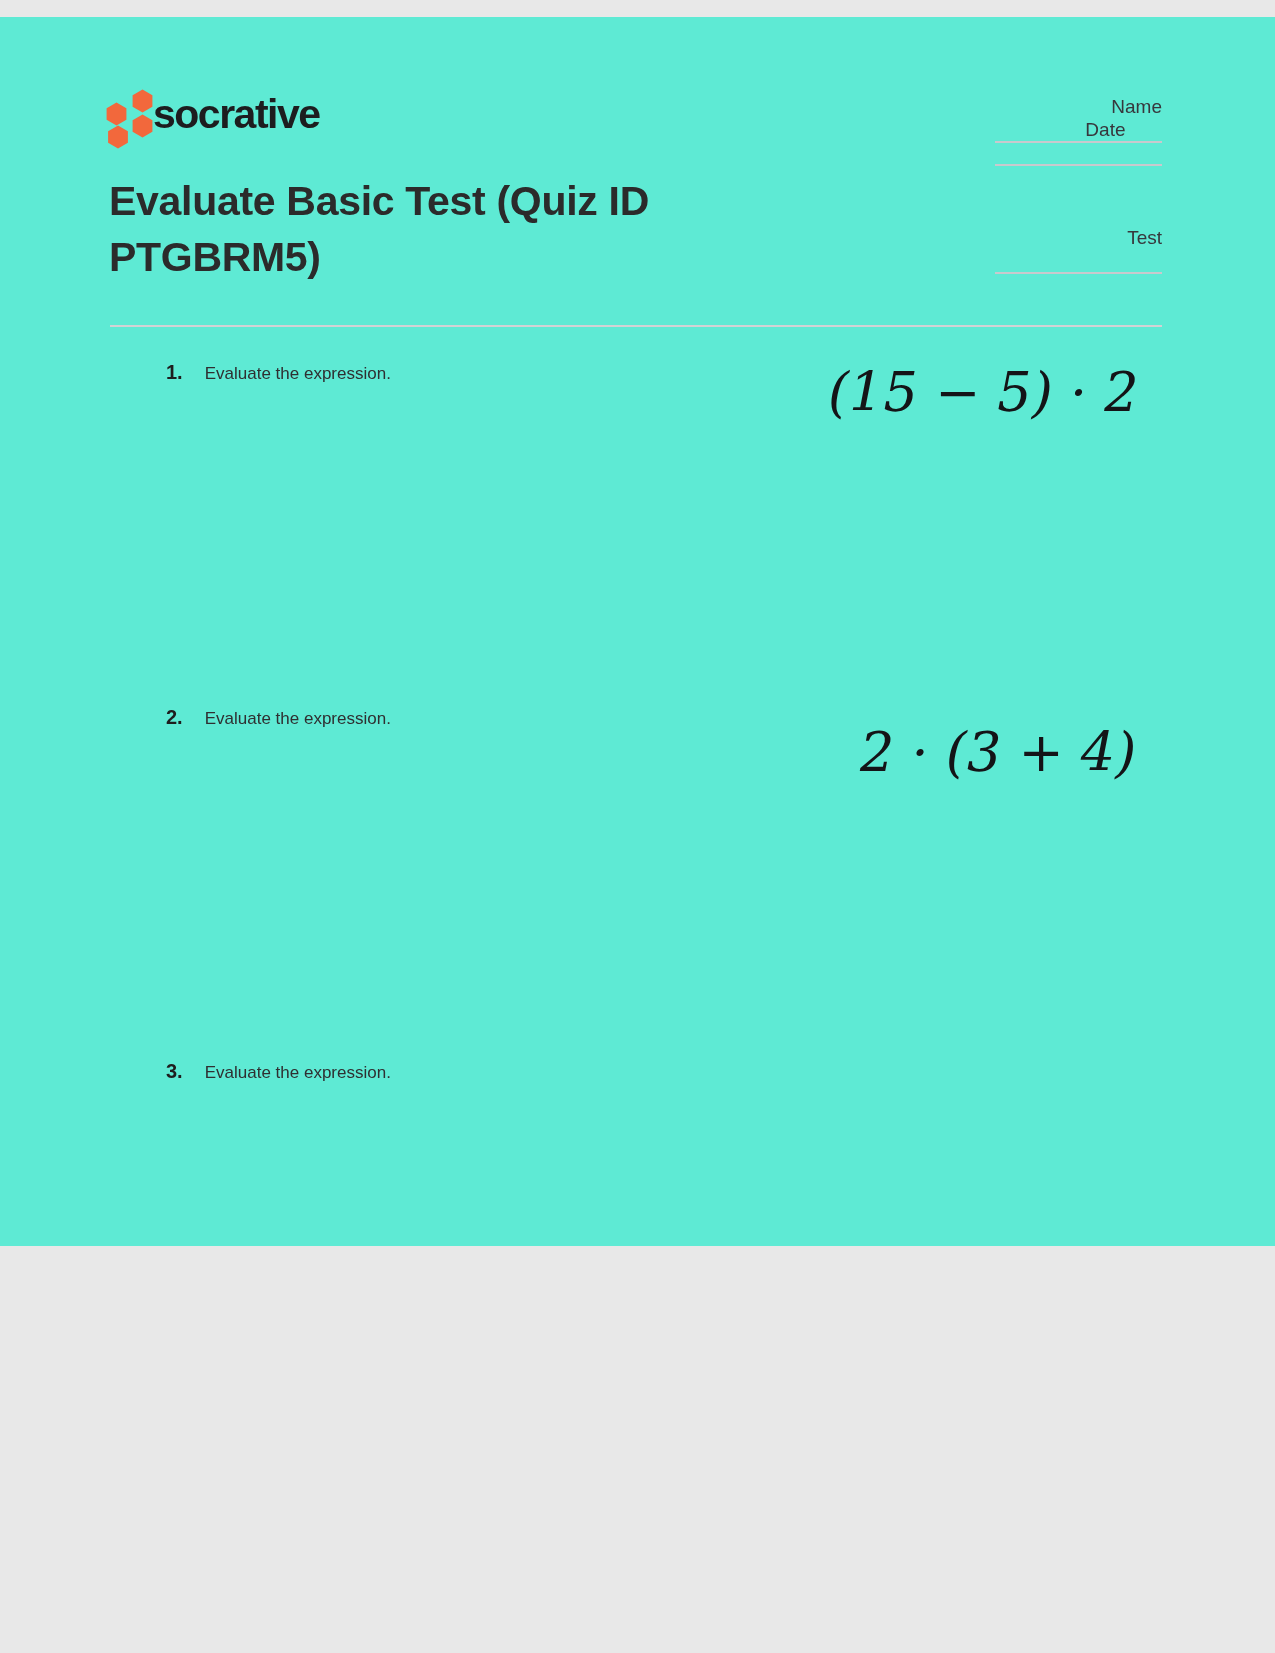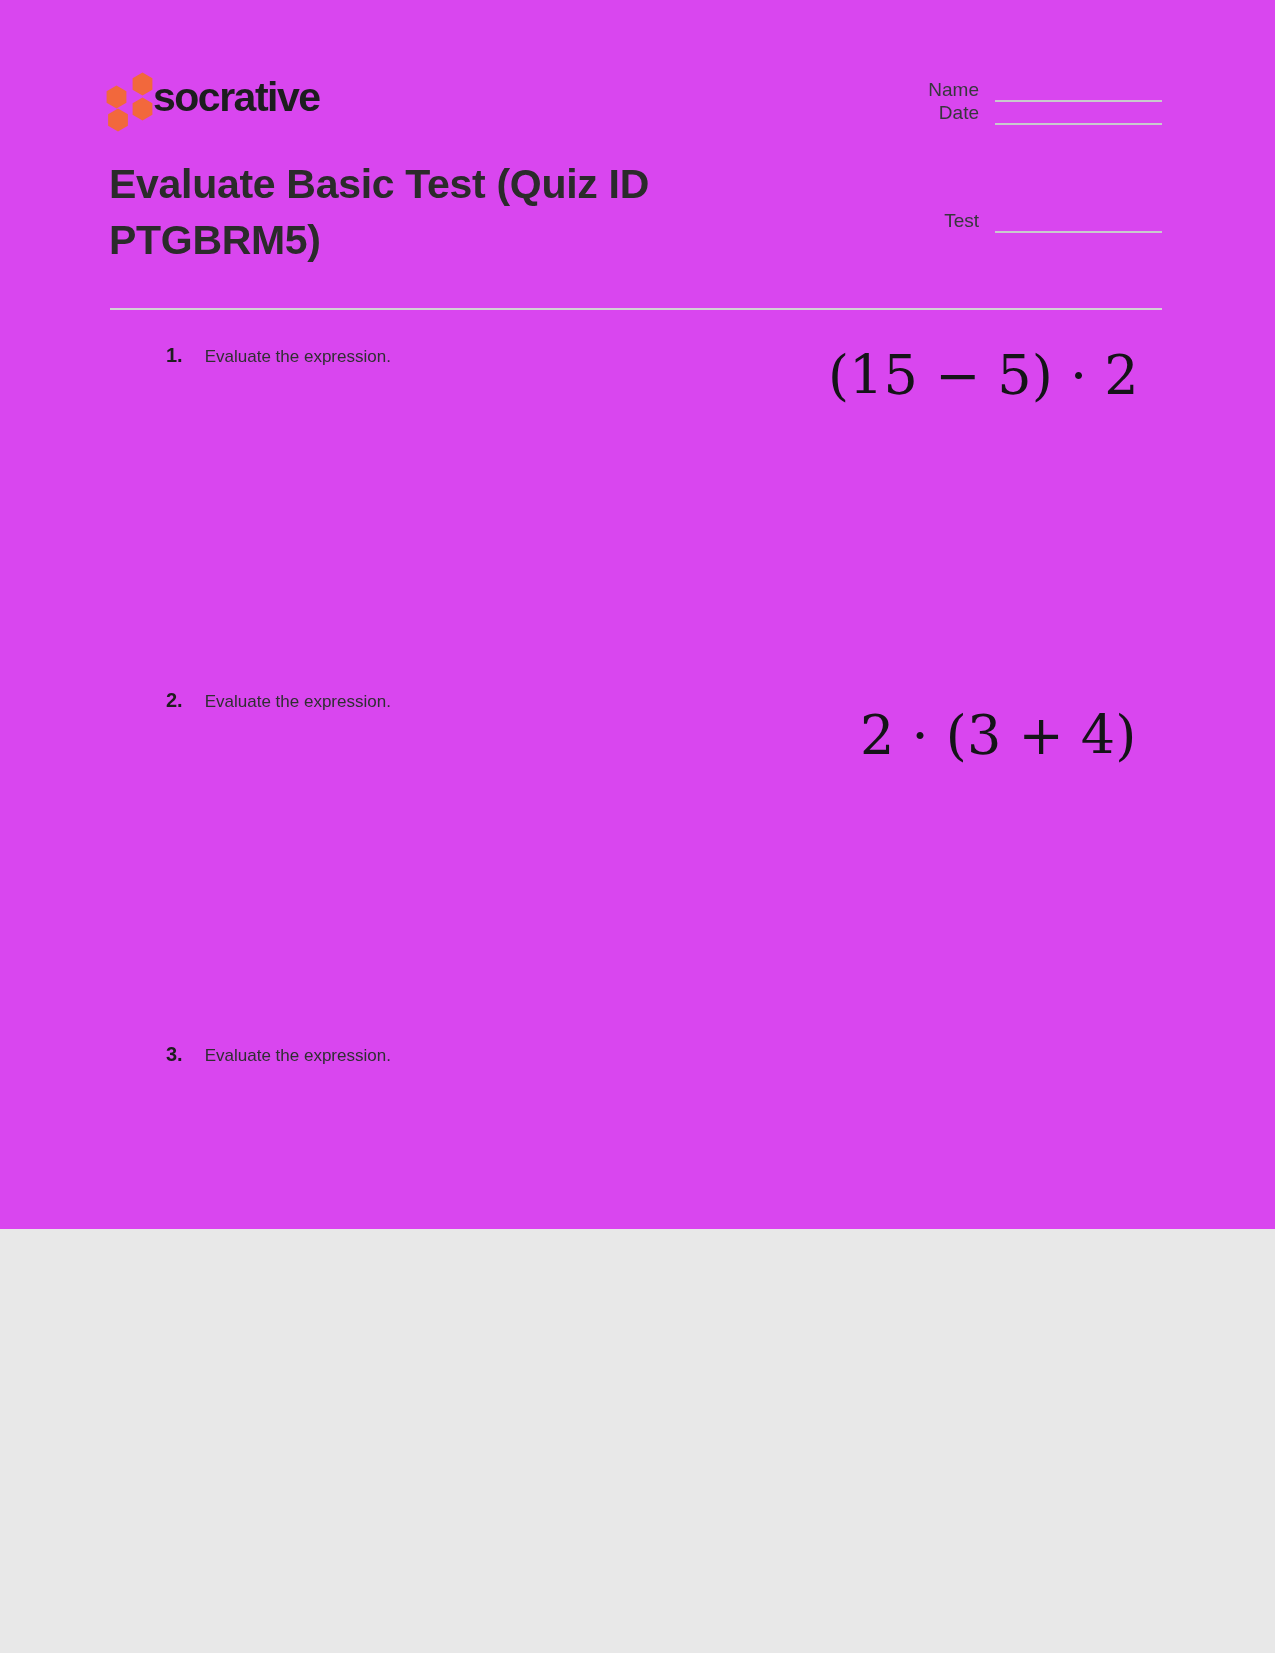--- a/index.html
+++ b/index.html
@@ -1,36 +1,36 @@
 <!DOCTYPE html>
 <html><head>
 <meta charset="utf-8">
 <style>
   html,body{margin:0;padding:0;background:#e8e8e8;}
   .page{
     position:relative;
     width:1275px;height:1229px;
-    background:#d946ef;
-    margin:0 auto;
+    background:#5eead4;
+    margin:17px auto;
     overflow:hidden;
     font-family:"Liberation Sans", sans-serif;
   }
 
   
   .logo{position:absolute;left:105px;top:72px;width:50px;height:60px;}
   .wordmark{
     position:absolute;left:153px;top:73px;
     font-size:41px;font-weight:700;letter-spacing:-1.5px;
     color:#1d1d1f;line-height:48px;
   }
 
   
   .field-row{
     position:absolute;right:113px;
-    display:flex;align-items:flex-end;
+    display:flex;align-items:flex-end;flex-direction:column;
   }
   .field-label{
     width:110px;text-align:right;
     font-size:19px;color:#37373c;line-height:24px;
   }
   .field-line{
     width:167px;height:22px;margin-left:16px;
     border-bottom:2px solid #c9c9cd;
   }
   .row-name{top:78px;}
@@ -63,21 +63,21 @@
     font-size:17px;color:#2f2f31;
   }
   .q1{top:344px;}
   .q2{top:689px;}
   .q3{top:1043px;}
 
   .expr{
     position:absolute;
     font-family:"DejaVu Serif", serif;
     font-size:54px;line-height:1.15;
-    color:#141417;white-space:nowrap;
+    color:#141417;white-space:nowrap;font-style:italic;
   }
   .expr1{left:828px;top:345px;}
   .expr2{left:860px;top:705px;}
   .expr3{left:900px;top:1048px;}
 </style>
 </head>
 <body>
 
 <div class="page">
 

